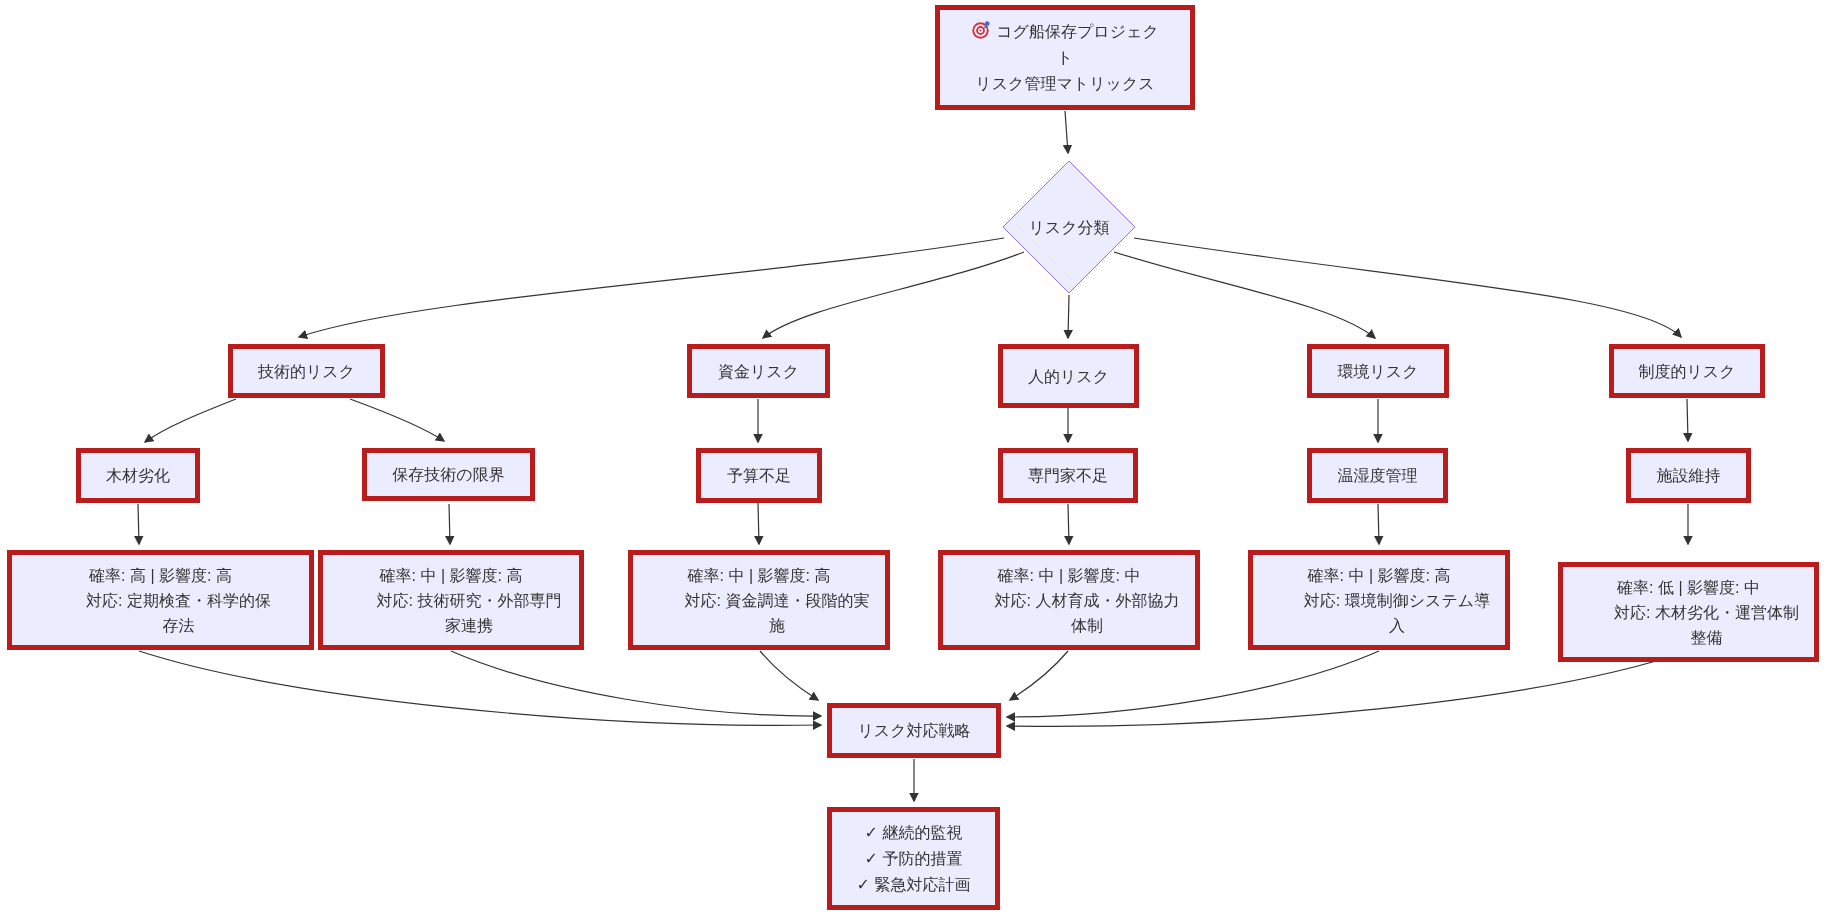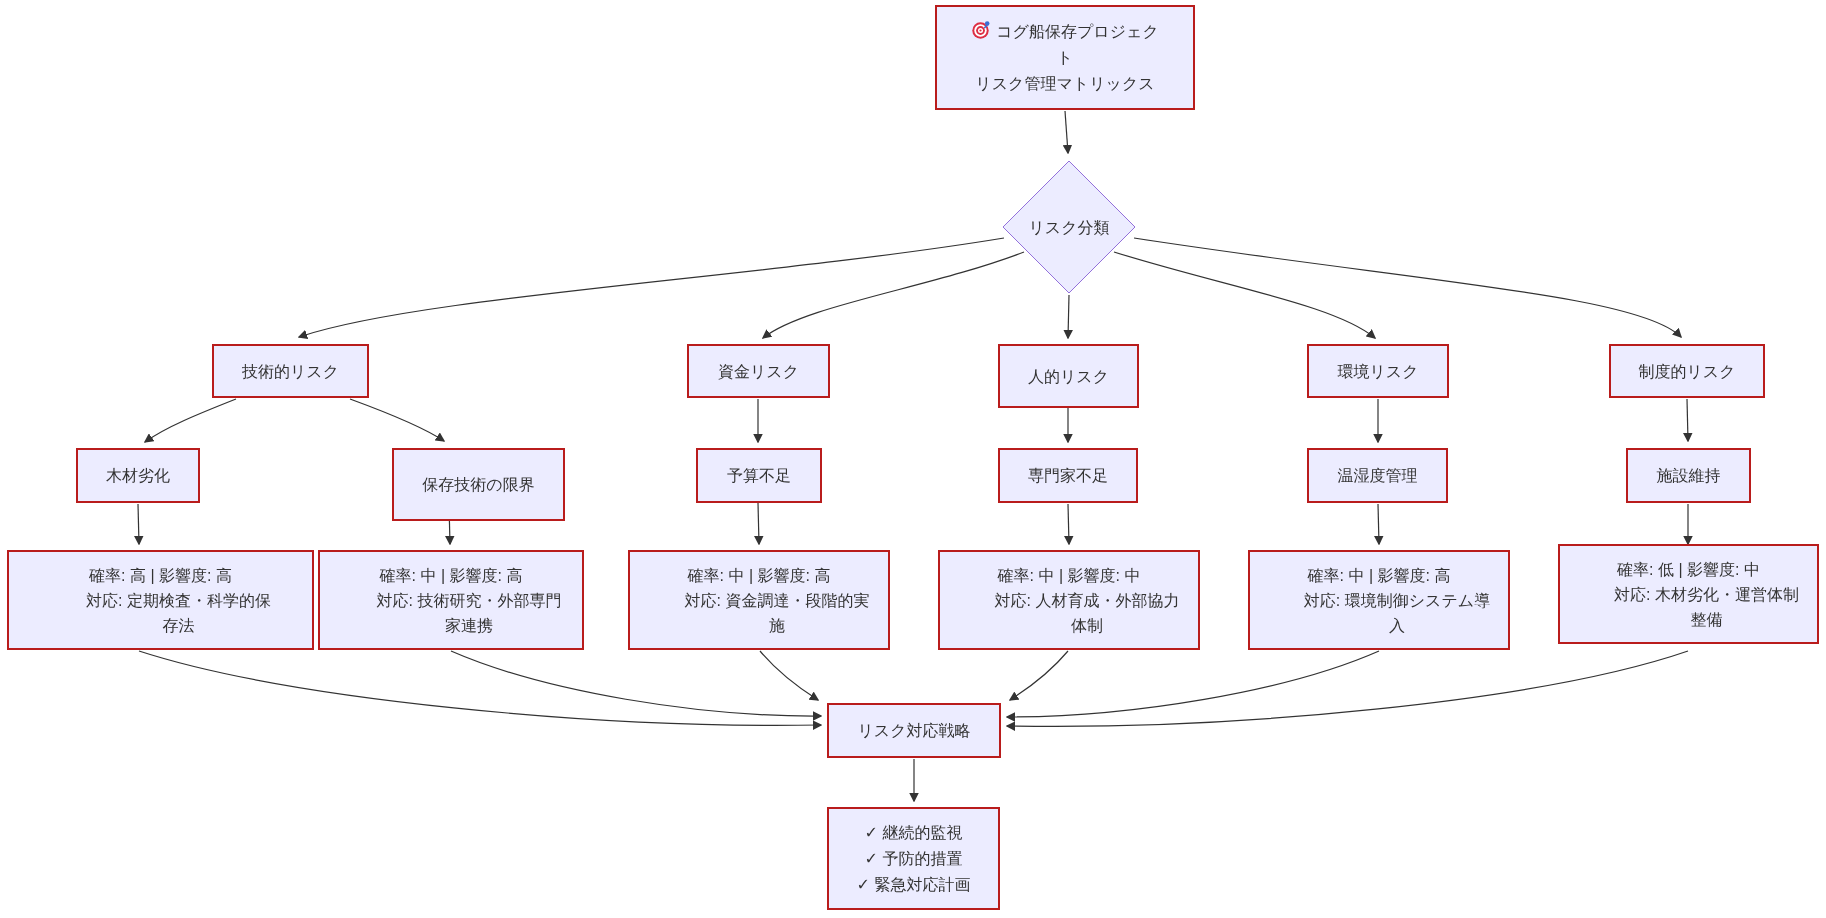--- a/index.html
+++ b/index.html
@@ -19,21 +19,21 @@
   #edge-layer {
     position: absolute;
     left: 0; top: 0;
     width: 1826px; height: 918px;
     z-index: 1;
   }
   .node {
     position: absolute;
     box-sizing: border-box;
     background: #ECECFF;
-    border: 2px solid #b91c1c;
+    border: 5px solid #b91c1c;
     color: #333333;
     display: flex;
     flex-direction: column;
     align-items: center;
     justify-content: center;
     text-align: center;
     font-size: 16px;
     line-height: 25px;
     z-index: 2;
   }
@@ -50,39 +50,39 @@
     vertical-align: -3px;
     margin-right: 5px;
   }
   #n-decision {
     left: 1002px; top: 160px; width: 134px; height: 134px;
     background: transparent; border: none;
   }
   #n-decision svg.diamond-shape { position: absolute; left: 0; top: 0; }
   #n-decision .diamond-label { position: relative; z-index: 1; }
 
-  #n-cat-tech     { left: 212px;  top: 344px; width: 157px; height: 54px; }
+  #n-cat-tech     { left: 228px;  top: 344px; width: 157px; height: 54px; }
   #n-cat-fund     { left: 687px;  top: 344px; width: 143px; height: 54px; }
   #n-cat-human    { left: 998px;  top: 344px; width: 141px; height: 64px; }
   #n-cat-env      { left: 1307px; top: 344px; width: 142px; height: 54px; }
   #n-cat-inst     { left: 1609px; top: 344px; width: 156px; height: 54px; }
 
   #n-sub-wood     { left: 76px;   top: 448px; width: 124px; height: 55px; }
-  #n-sub-limit    { left: 362px;  top: 448px; width: 173px; height: 73px; margin-left: 30px; }
+  #n-sub-limit    { left: 362px;  top: 448px; width: 173px; height: 53px; }
   #n-sub-budget   { left: 696px;  top: 448px; width: 126px; height: 55px; }
   #n-sub-expert   { left: 998px;  top: 448px; width: 140px; height: 55px; }
   #n-sub-temp     { left: 1307px; top: 448px; width: 141px; height: 55px; }
   #n-sub-facility { left: 1626px; top: 448px; width: 125px; height: 55px; }
 
   #n-d1 { left: 7px;    top: 550px; width: 307px; height: 100px; }
   #n-d2 { left: 318px;  top: 550px; width: 266px; height: 100px; }
   #n-d3 { left: 628px;  top: 550px; width: 262px; height: 100px; }
   #n-d4 { left: 938px;  top: 550px; width: 262px; height: 100px; }
   #n-d5 { left: 1248px; top: 550px; width: 262px; height: 100px; }
-  #n-d6 { left: 1558px; top: 544px; width: 261px; height: 100px; }
+  #n-d6 { left: 1558px; top: 562px; width: 261px; height: 100px; }
 
   #n-strategy { left: 827px; top: 703px; width: 174px; height: 55px; }
   #n-final    { left: 827px; top: 807px; width: 173px; height: 103px; line-height: 26px; }
 </style>
 </head>
 <body>
 
 <div id="canvas">
 
   <svg id="edge-layer" viewBox="0 0 1826 918" xmlns="http://www.w3.org/2000/svg">

